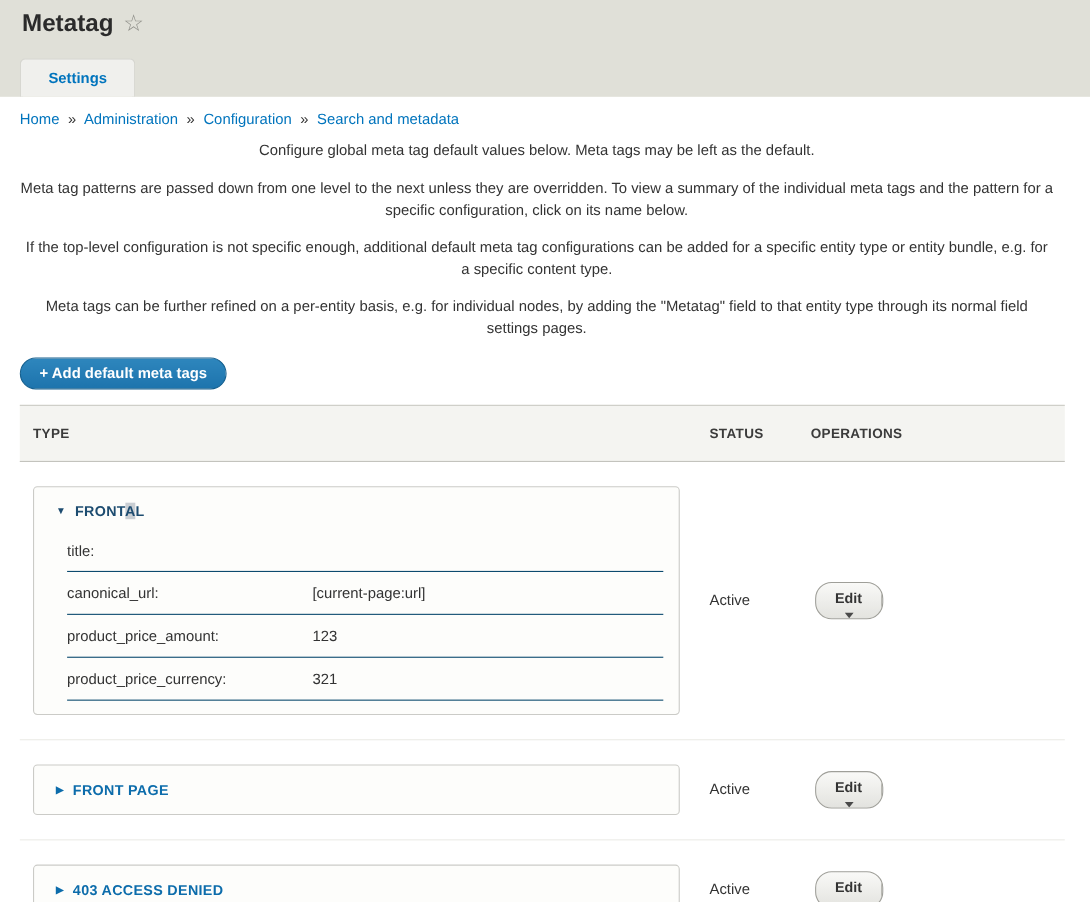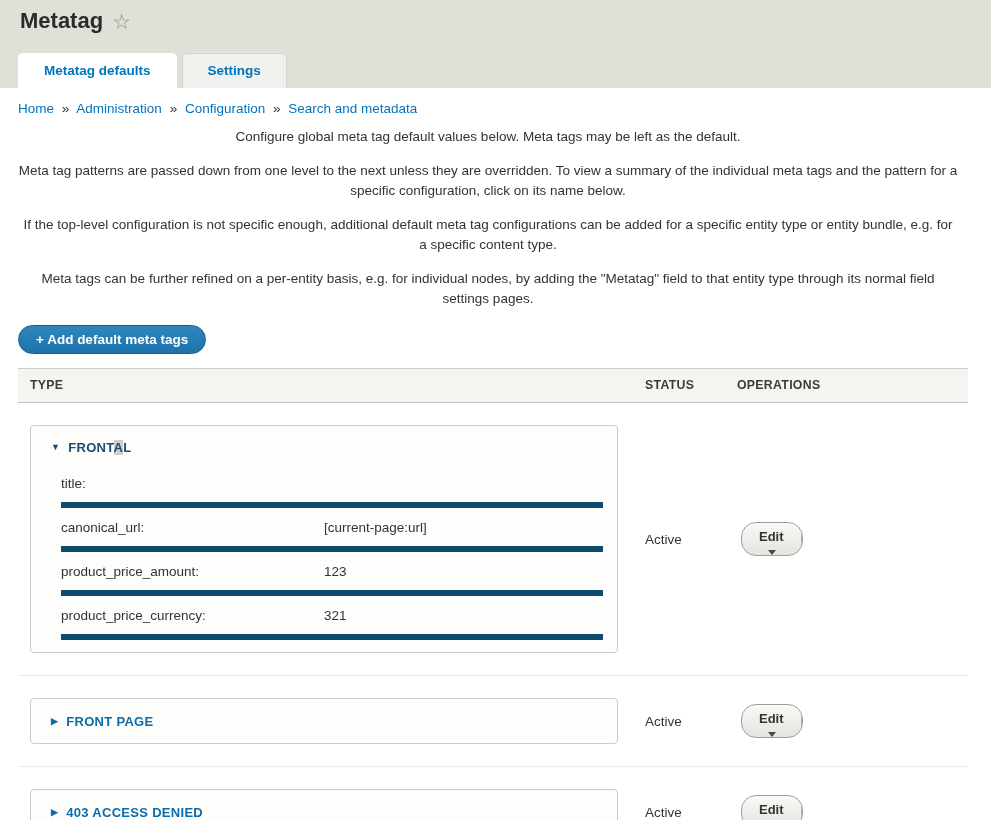--- a/index.html
+++ b/index.html
@@ -68,21 +68,21 @@
     cursor: pointer;
   }
 
   
   .meta-table { width: 950px; }
   .t-head {
     display: flex; align-items: center;
     background: #f4f4f1;
     border-top: 1px solid #cbcbc5;
     border-bottom: 1px solid #c3c3bd;
-    height: 35px;
+    height: 52px;
     font-size: 12.3px; font-weight: bold; color: #3b3b3b;
     letter-spacing: 0.3px;
   }
   .col-type   { width: 600px; padding-left: 12px; }
   .col-status { width: 92px;  margin-left: 27px; }
   .col-ops    { flex: 1; }
 
   .t-row {
     display: flex; align-items: center;
     padding: 22px 0;
@@ -106,22 +106,22 @@
   .fieldset.collapsed .legend { padding: 15px 20px 14px; }
   .legend-global { color: #1d4c70; }
   .legend-link   { color: #0c6cab; }
   .tri { font-size: 9px; margin-right: 8px; line-height: 1; }
   .hl { background: #c9ced3; }
 
   .f-row {
     display: flex;
     margin: 0 14px 0 30px;
     padding: 12px 0 11px;
-    border-bottom: 6px solid #0c4a6e;
-    font-size: 13.5px; color: #333; gap: 40px;
+    border-bottom: 1px solid #0c4a6e;
+    font-size: 13.5px; color: #333;
   }
   .f-label { width: 223px; }
   .f-value { flex: 1; }
 
   .status-text { font-size: 13.5px; color: #333; }
 
   .edit-group {
     display: inline-flex; align-items: center;
     margin-left: 4px;
     border: 1px solid #9f9f99;
@@ -149,21 +149,20 @@
 </style>
 </head>
 <body>
 
 <div class="page-header">
   <h1 class="page-title">
     <span>Metatag</span>
     <span class="star-icon">☆</span>
   </h1>
   <div class="tabs">
-    <div class="tab active">Metatag defaults</div>
     <div class="tab inactive">Settings</div>
   </div>
 </div>
 
 <div class="content">
 
   
   <div class="breadcrumb">
     <a href="#">Home</a>
     <span class="crumb-sep">»</span>

